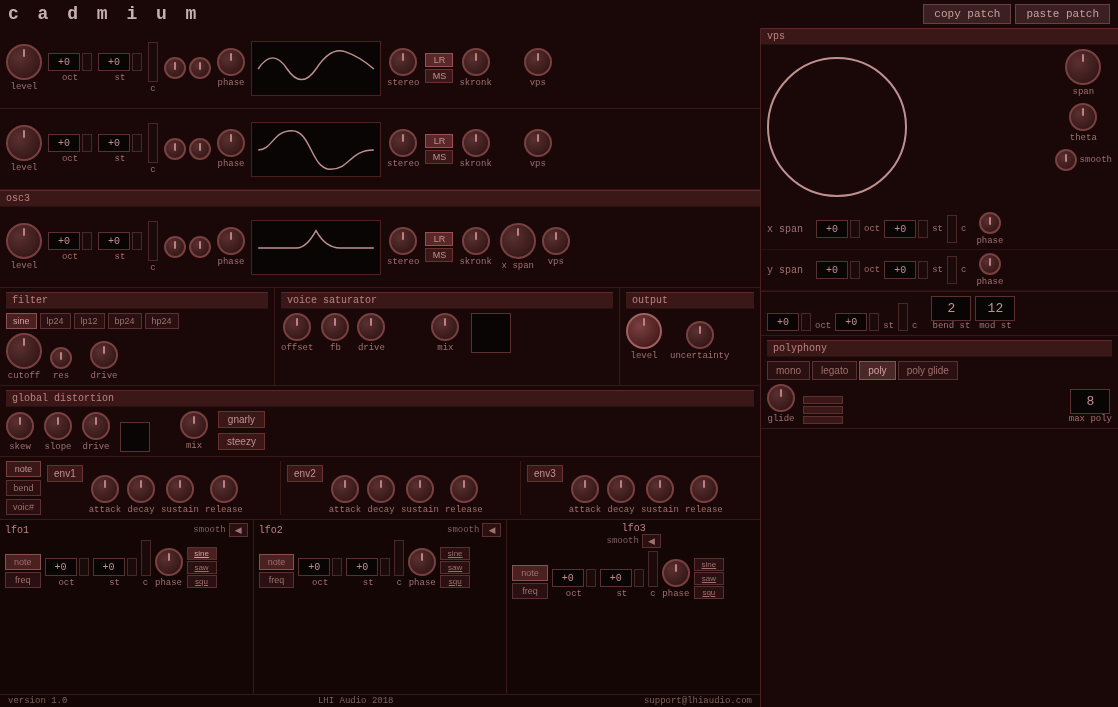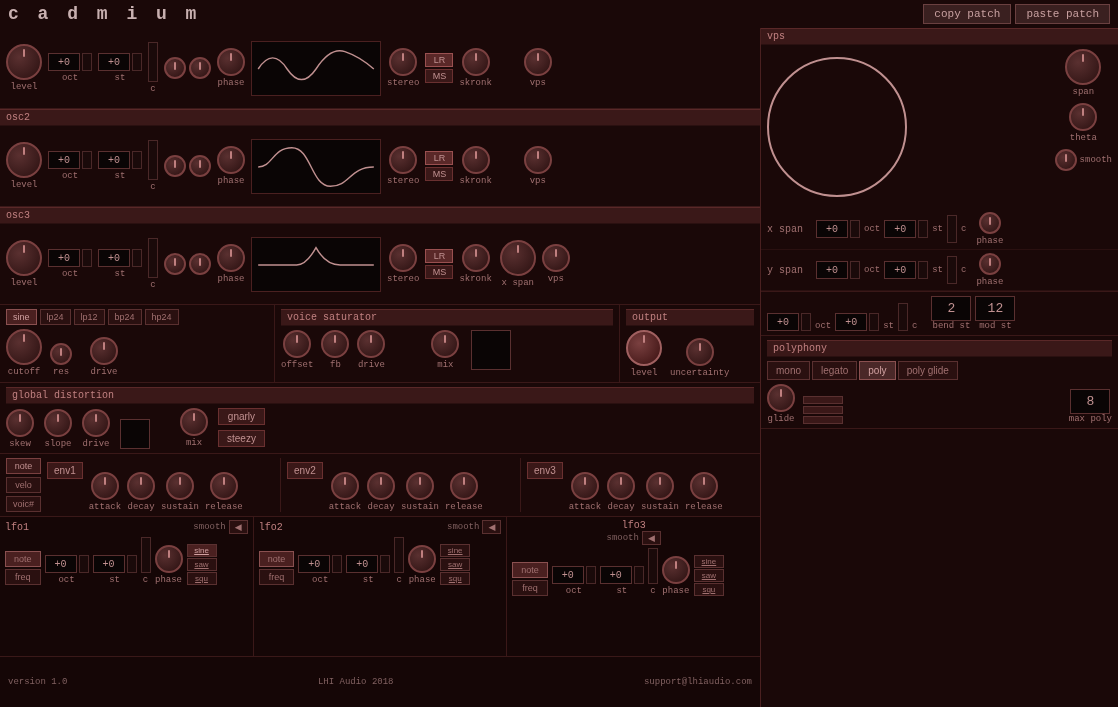--- a/index.html
+++ b/index.html
@@ -334,21 +334,21 @@
     }
 
     .filter-row {
       display: flex;
       align-items: flex-end;
       gap: 8px;
     }
 
     .version-bar {
       background: #150606;
-      padding: 20px 8px;
+      padding: 1px 8px;
       font-size: 9px;
       color: #806060;
       display: flex;
       justify-content: space-between;
       border-top: 1px solid #3a1818;
     }
 
     .smooth-btn {
       background: #2a1010;
       border: 1px solid #5a3030;
@@ -430,21 +430,20 @@
           </div>
           <div style="width:20px;"></div>
           <div class="knob-group">
             <div class="knob"></div>
             <span class="knob-label">vps</span>
           </div>
         </div>
       </div>
 
       <div class="osc-section">
-        <div class="section-header">osc2</div>
         <div class="osc-row">
           <div class="knob-group">
             <div class="knob knob-lg"></div>
             <span class="knob-label">level</span>
           </div>
           <div style="display:flex;flex-direction:column;gap:2px;">
             <div style="display:flex;gap:2px;align-items:center;">
               <div class="num-box">+0</div>
               <div class="num-box-sm"></div>
             </div>
@@ -559,20 +558,21 @@
           <div class="knob-group">
             <div class="knob"></div>
             <span class="knob-label">vps</span>
           </div>
         </div>
       </div>
 
       <div style="display:flex;border-bottom:1px solid #3a1818;">
 
         <div style="width:275px;border-right:1px solid #3a1818;padding:4px 6px;">
+          <div class="section-header" style="margin-bottom:4px;">filter</div>
           <div class="filter-btns">
             <button class="filter-btn active">sine</button>
             <button class="filter-btn">lp24</button>
             <button class="filter-btn">lp12</button>
             <button class="filter-btn">bp24</button>
             <button class="filter-btn">hp24</button>
           </div>
           <div class="filter-row">
             <div class="knob-group">
               <div class="knob knob-lg"></div>
@@ -659,21 +659,21 @@
                 <button class="toggle-btn">steezy</button>
               </div>
             </div>
           </div>
         </div>
       </div>
 
       <div style="display:flex;border-bottom:1px solid #3a1818;padding:4px 6px;gap:6px;">
         <div style="display:flex;flex-direction:column;gap:3px;justify-content:center;">
           <button class="nv-btn active">note</button>
-          <button class="nv-btn">velo</button>
+          <button class="nv-btn">bend</button>
           <button class="nv-btn">voic#</button>
         </div>
 
         <div style="display:flex;align-items:flex-end;gap:6px;flex:1;border-right:1px solid #3a1818;padding-right:6px;">
           <button class="env-label-btn">env1</button>
           <div class="knob-group">
             <div class="knob"></div>
             <span class="knob-label">attack</span>
           </div>
           <div class="knob-group">

